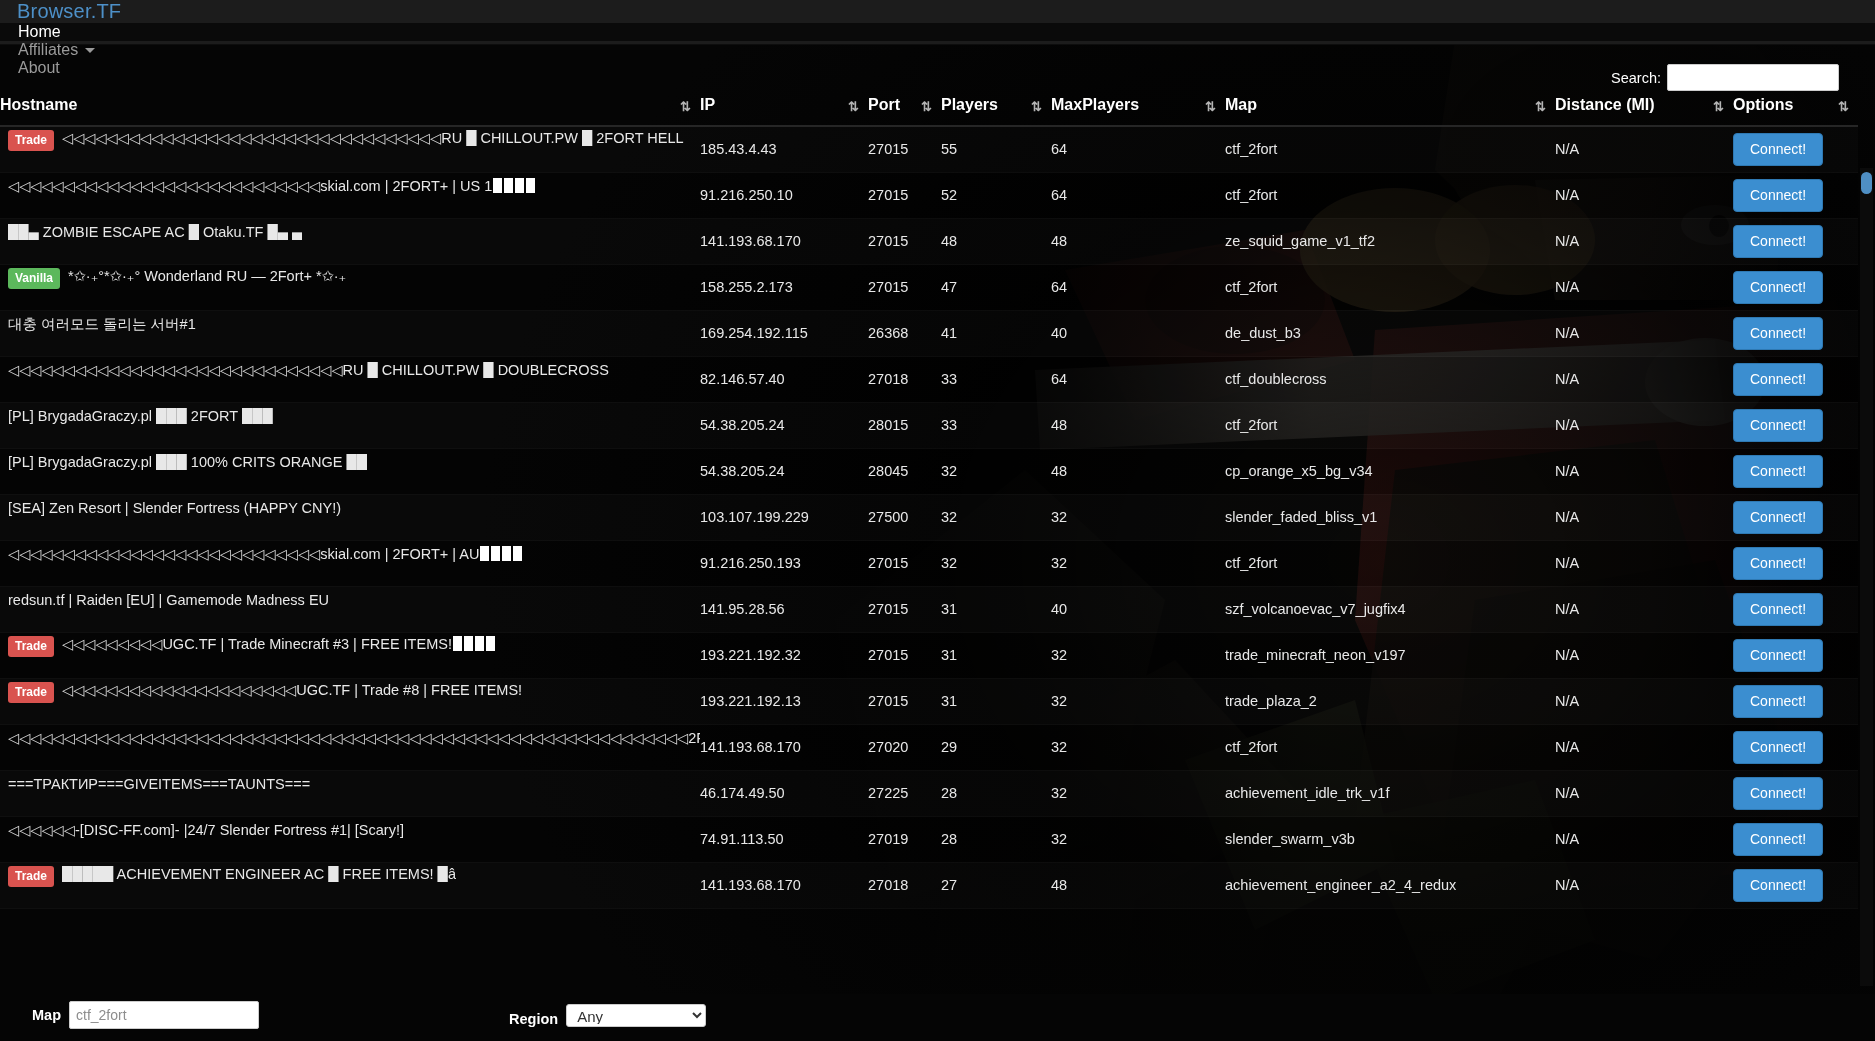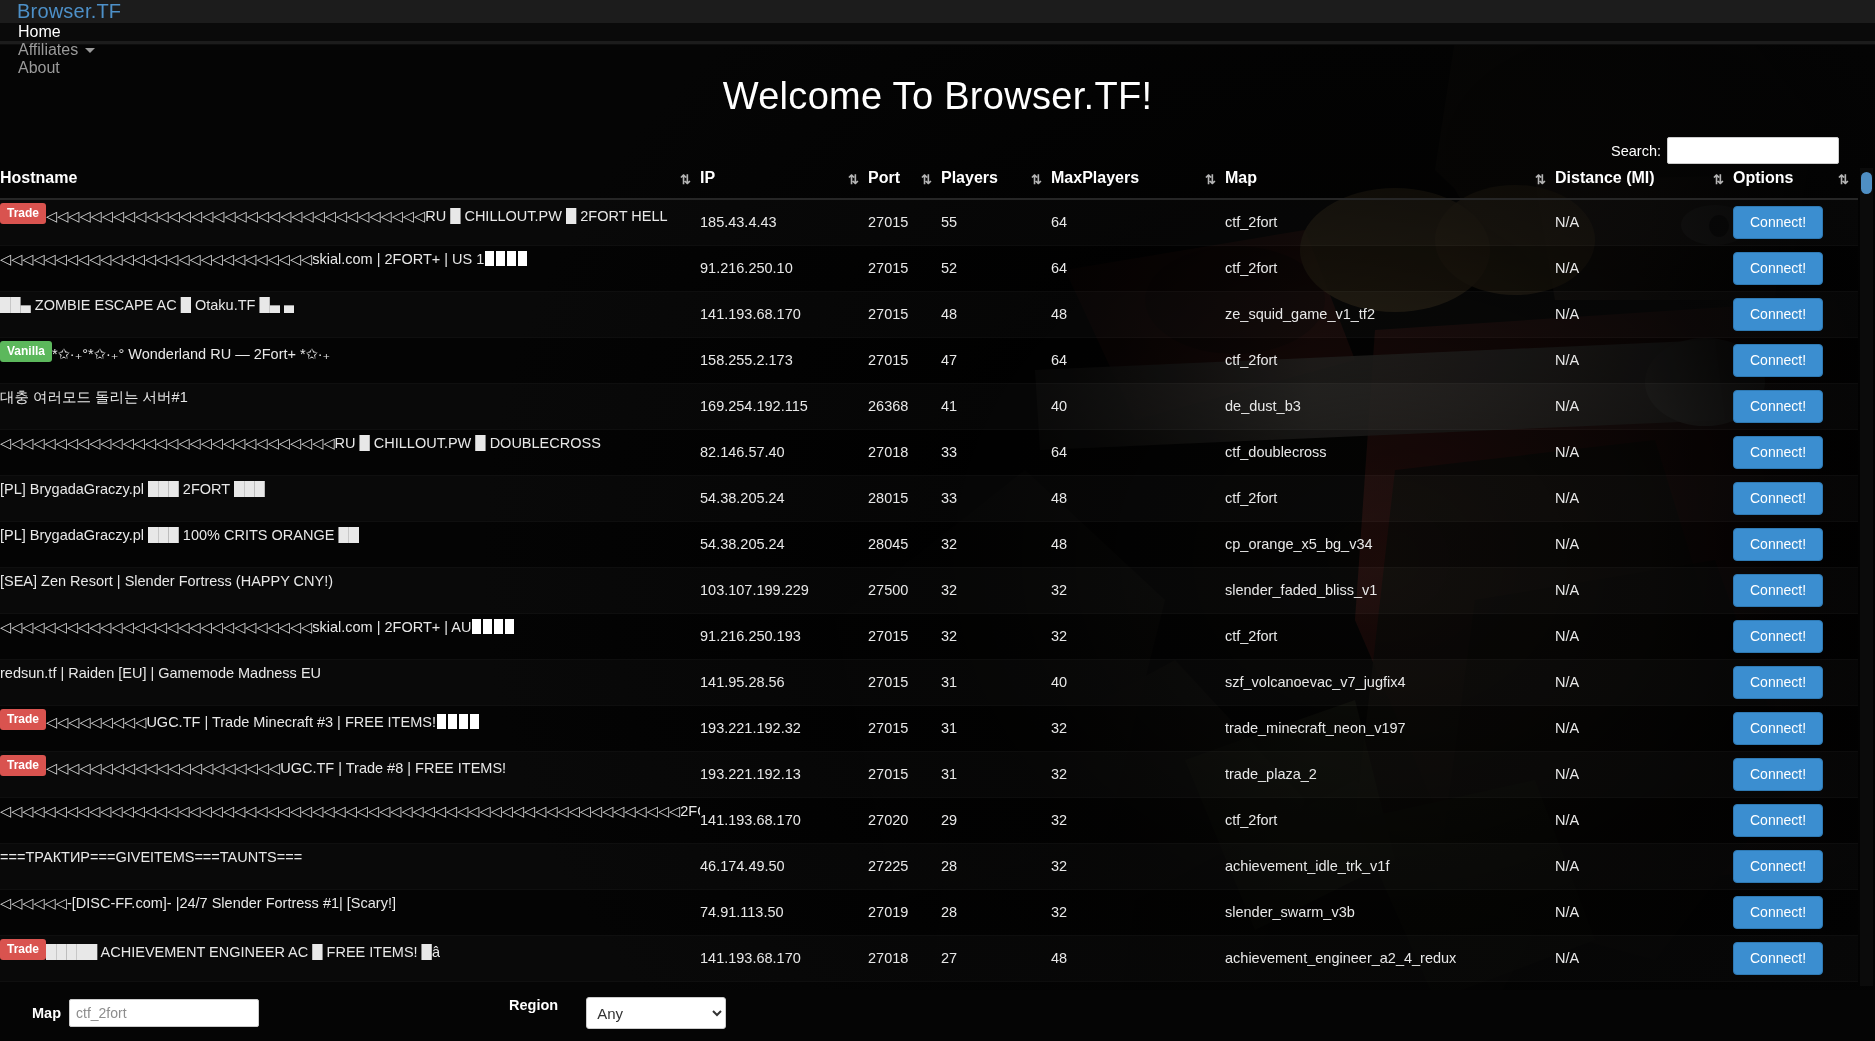--- a/index.html
+++ b/index.html
@@ -166,21 +166,21 @@
   td.t-host { padding-left: 18px; font-size: 15px; color: #ffffff; }
   td.t-ip   { padding-left: 8px; }
   td.t-port { padding-left: 2px; }
   td.t-play { padding-left: 2px; }
   td.t-max  { padding-left: 2px; }
   td.t-map  { padding-left: 2px; }
   td.t-dist { padding-left: 2px; }
   td.t-opt  { padding-left: 2px; }
 
   
-  .host-line { display: flex; align-items: flex-end; position: relative; top: -9px; }
+  .host-line { display: flex; align-items: flex-start; gap: 8px; position: relative; top: -9px; margin-left: 8px; }
   .host-text { overflow: hidden; text-overflow: clip; }
 
   .badge {
     display: inline-block;
     font-size: 12px;
     font-weight: bold;
     line-height: 1;
     padding: 4px 7px 5px 7px;
     border-radius: 3px;
     color: #ffffff;
@@ -257,23 +257,23 @@
     background: #ffffff;
     border: 1px solid #cccccc;
     border-radius: 2px;
     padding: 2px 6px;
     font-size: 14px;
     color: #222;
     font-family: "Liberation Sans", sans-serif;
     outline: none;
   }
   .map-input::placeholder { color: #8d8d8d; }
-  .region-group { display: flex; align-items: flex-start; margin-left: 250px; gap: 20px; }
+  .region-group { display: flex; align-items: flex-end; margin-left: 250px; }
   .region-select {
-    width: 140px; height: 32px;
+    width: 140px; height: 23px;
     background: #ffffff;
     border: 1px solid #cccccc;
     border-radius: 3px;
     font-size: 15px;
     color: #333;
     padding: 2px 6px;
     font-family: "Liberation Sans", sans-serif;
     outline: none;
     cursor: pointer;
   }
@@ -350,21 +350,20 @@
     </div>
     <div class="nav-item">
       <span>Affiliates</span>
       <span class="caret"></span>
     </div>
     <div class="nav-item">
       <span>About</span>
     </div>
   </div>
 
-  <h1 class="page-title">Welcome To Browser.TF!</h1>
 
   <div class="search-row">
     <span class="search-label">Search:</span>
     <input class="search-input" type="text" placeholder="" style="">
   </div>
 
   <div class="table-wrap">
     <table class="servers">
       <colgroup>
         <col class="c-host">

